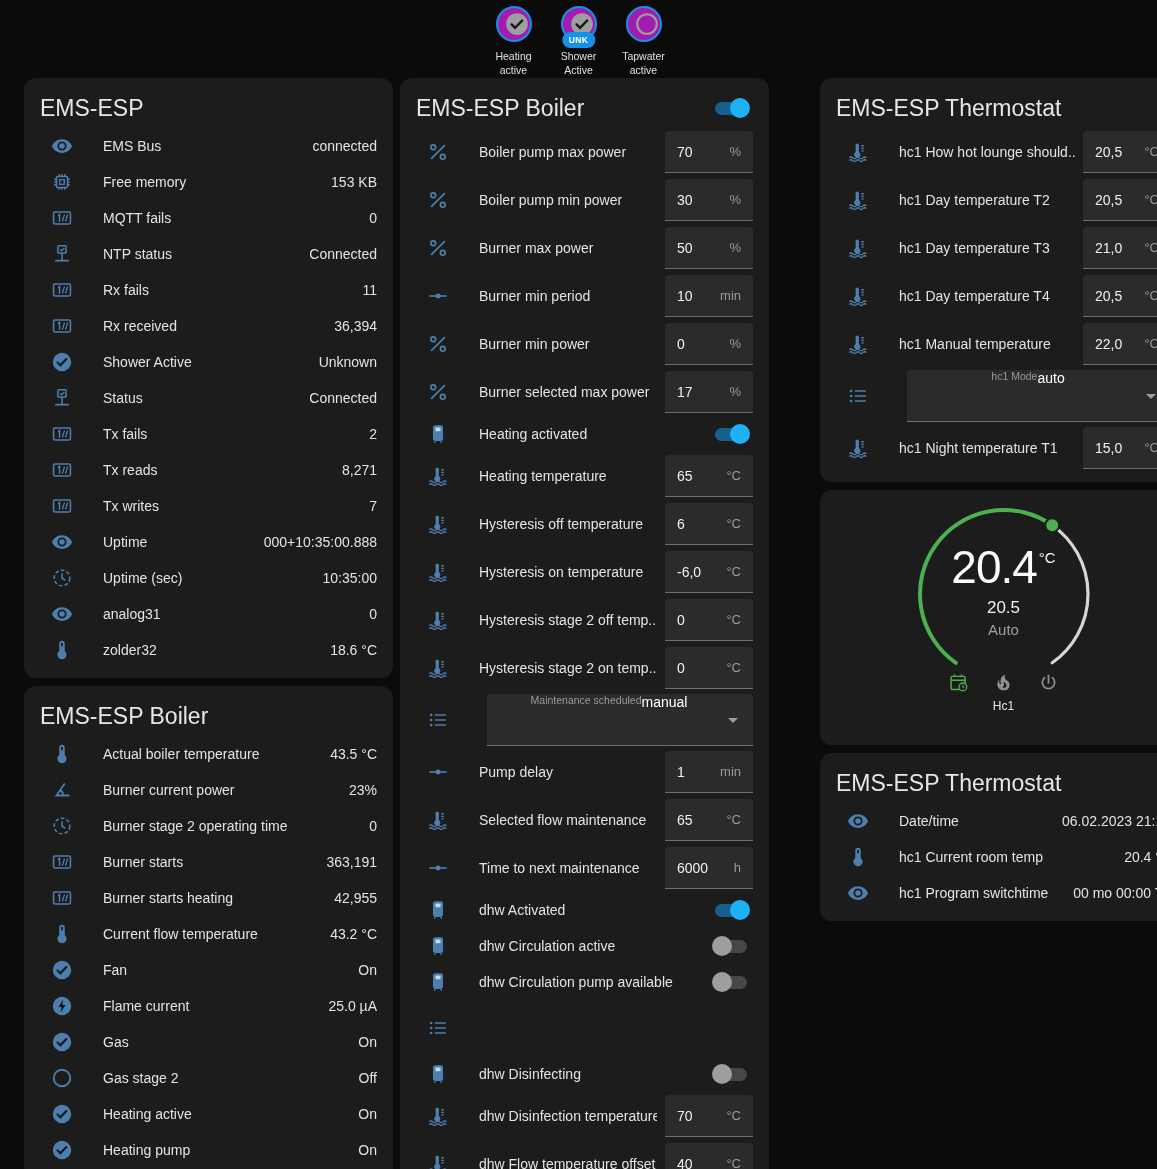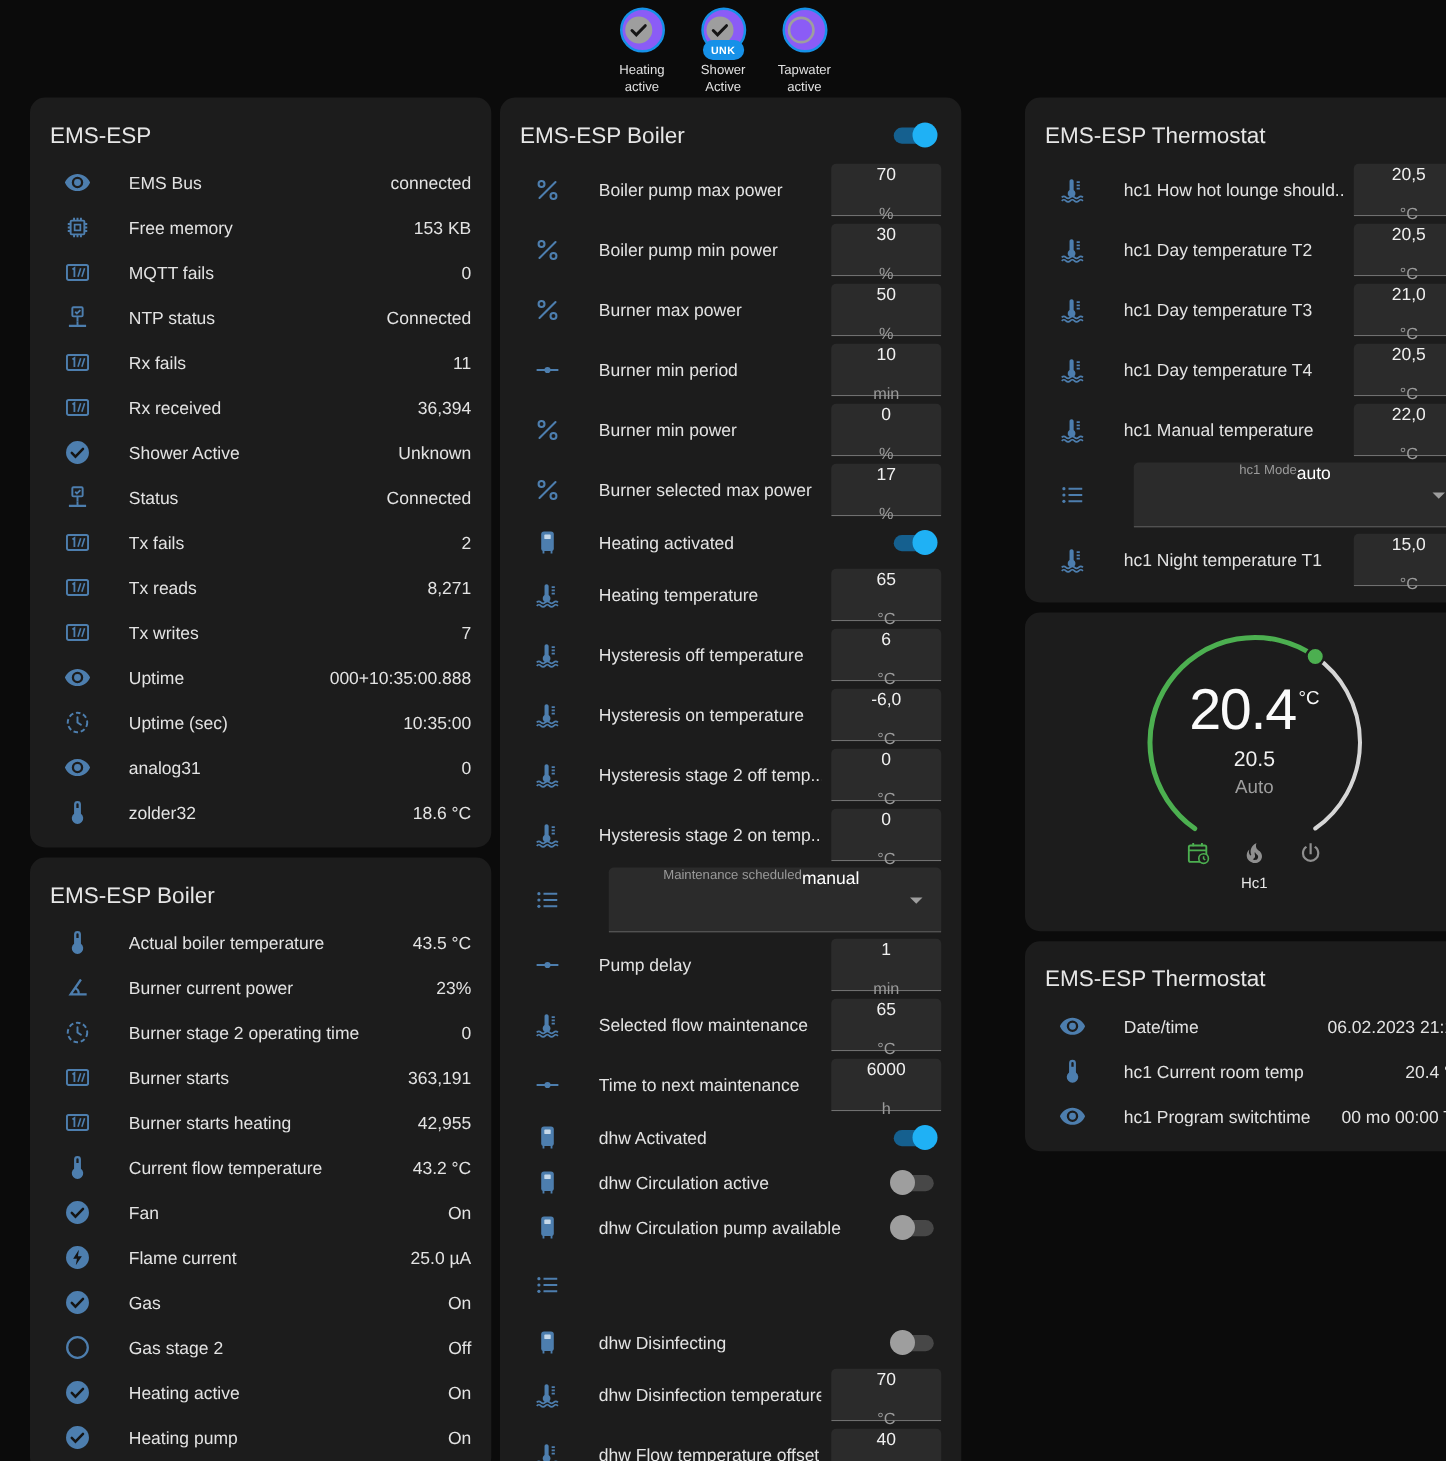--- a/index.html
+++ b/index.html
@@ -5,48 +5,48 @@
   * { box-sizing: border-box; }
   body {
     margin:0; width:1157px; height:1169px; overflow:hidden;
     background:#0b0b0b; color:#e8e8e8;
     font-family:"Liberation Sans", sans-serif;
   }
   
   .badges { height:78px; display:flex; justify-content:center; align-items:flex-start; padding-top:6px; gap:9px; }
   .badge { width:56px; display:flex; flex-direction:column; align-items:center; cursor:pointer; }
   .badge-circle { position:relative; width:36px; height:36px; border:2px solid #1691e8; border-radius:50%;
-    display:flex; align-items:center; justify-content:flex-start; background:#8b5cf6; }
+    display:flex; align-items:center; justify-content:flex-end; background:#a21caf; }
   .badge-circle .ic { width:26px; height:26px; color:#9e9e9e; }
   .badge-pill { position:absolute; bottom:-8px; left:50%; transform:translateX(-50%);
     background:#1691e8; color:#fff; font-size:8.5px; font-weight:bold; padding:3px 7px;
     border-radius:9px; letter-spacing:.3px; }
   .badge-label { margin-top:8px; font-size:10.5px; text-align:center; line-height:1.3; color:#e0e0e0; }
   
   .cols { display:flex; gap:7px; margin-left:24px; width:1119px; height:1091px; }
   .col { display:flex; flex-direction:column; gap:8px; }
   .col-left, .col-mid { width:369px; flex:none; }
   .col-right { width:367px; flex:none;margin-left:44px; }
   .card { background:#1c1c1c; border-radius:12px; padding:10px 16px; flex:none; }
   .card-title-row { display:flex; align-items:center; height:40px; }
-  .card-title { font-size:18px; font-weight:400; color:#e6e6e6; flex:1; white-space:nowrap; }
+  .card-title { font-size:23px; font-weight:400; color:#e6e6e6; flex:1; white-space:nowrap; }
   
   .row { display:flex; align-items:center; cursor:pointer; }
   .row-sensor { height:36px; }
   .row-number { height:48px; }
   .row-toggle { height:36px; }
   .row-select { height:56px; }
   .ic { display:inline-flex; flex:none; }
   .ic svg { width:100%; height:100%; }
   .ric { width:22px; height:22px; color:#4d7eae; margin:0 30px 0 11px; }
   .row-label { font-size:14px; color:#e3e3e3; flex:1; white-space:nowrap; overflow:hidden; }
   .row-value { font-size:14px; color:#e3e3e3; margin-left:8px; white-space:nowrap; }
   .numbox { margin-left:8px; background:#2b2b2b; border-radius:4px 4px 0 0; border-bottom:1px solid #707070;
     height:42px; min-width:88px; display:flex; align-items:center; justify-content:space-between;
-    padding:0 12px; gap:16px; cursor:text;flex-direction:column; }
+    padding:0 12px; gap:16px; cursor:text; }
   .numbox .val { font-size:14px; font-weight:500; color:#f0f0f0; }
   .numbox .unit { font-size:13px; color:#9a9a9a; }
   .selbox { flex:1; margin-left:8px; background:#2b2b2b; border-radius:4px 4px 0 0; border-bottom:1px solid #707070;
     height:52px; display:flex; flex-direction:row; justify-content:center; padding:0 36px 0 14px; position:relative; }
   .sel-label { font-size:10.5px; color:#9a9a9a; margin-bottom:2px; }
   .sel-value { font-size:14px; font-weight:500; color:#fff; }
   .sel-caret { position:absolute; right:8px; top:50%; margin-top:-12px; width:24px; height:24px; color:#9e9e9e; }
   .switch { margin-left:auto; margin-right:6px; width:32px; height:13px; border-radius:7px; position:relative; flex:none; cursor:pointer; }
   .switch .thumb { position:absolute; top:-3.5px; width:20px; height:20px; border-radius:50%; }
   .switch.on { background:#15608f; }

